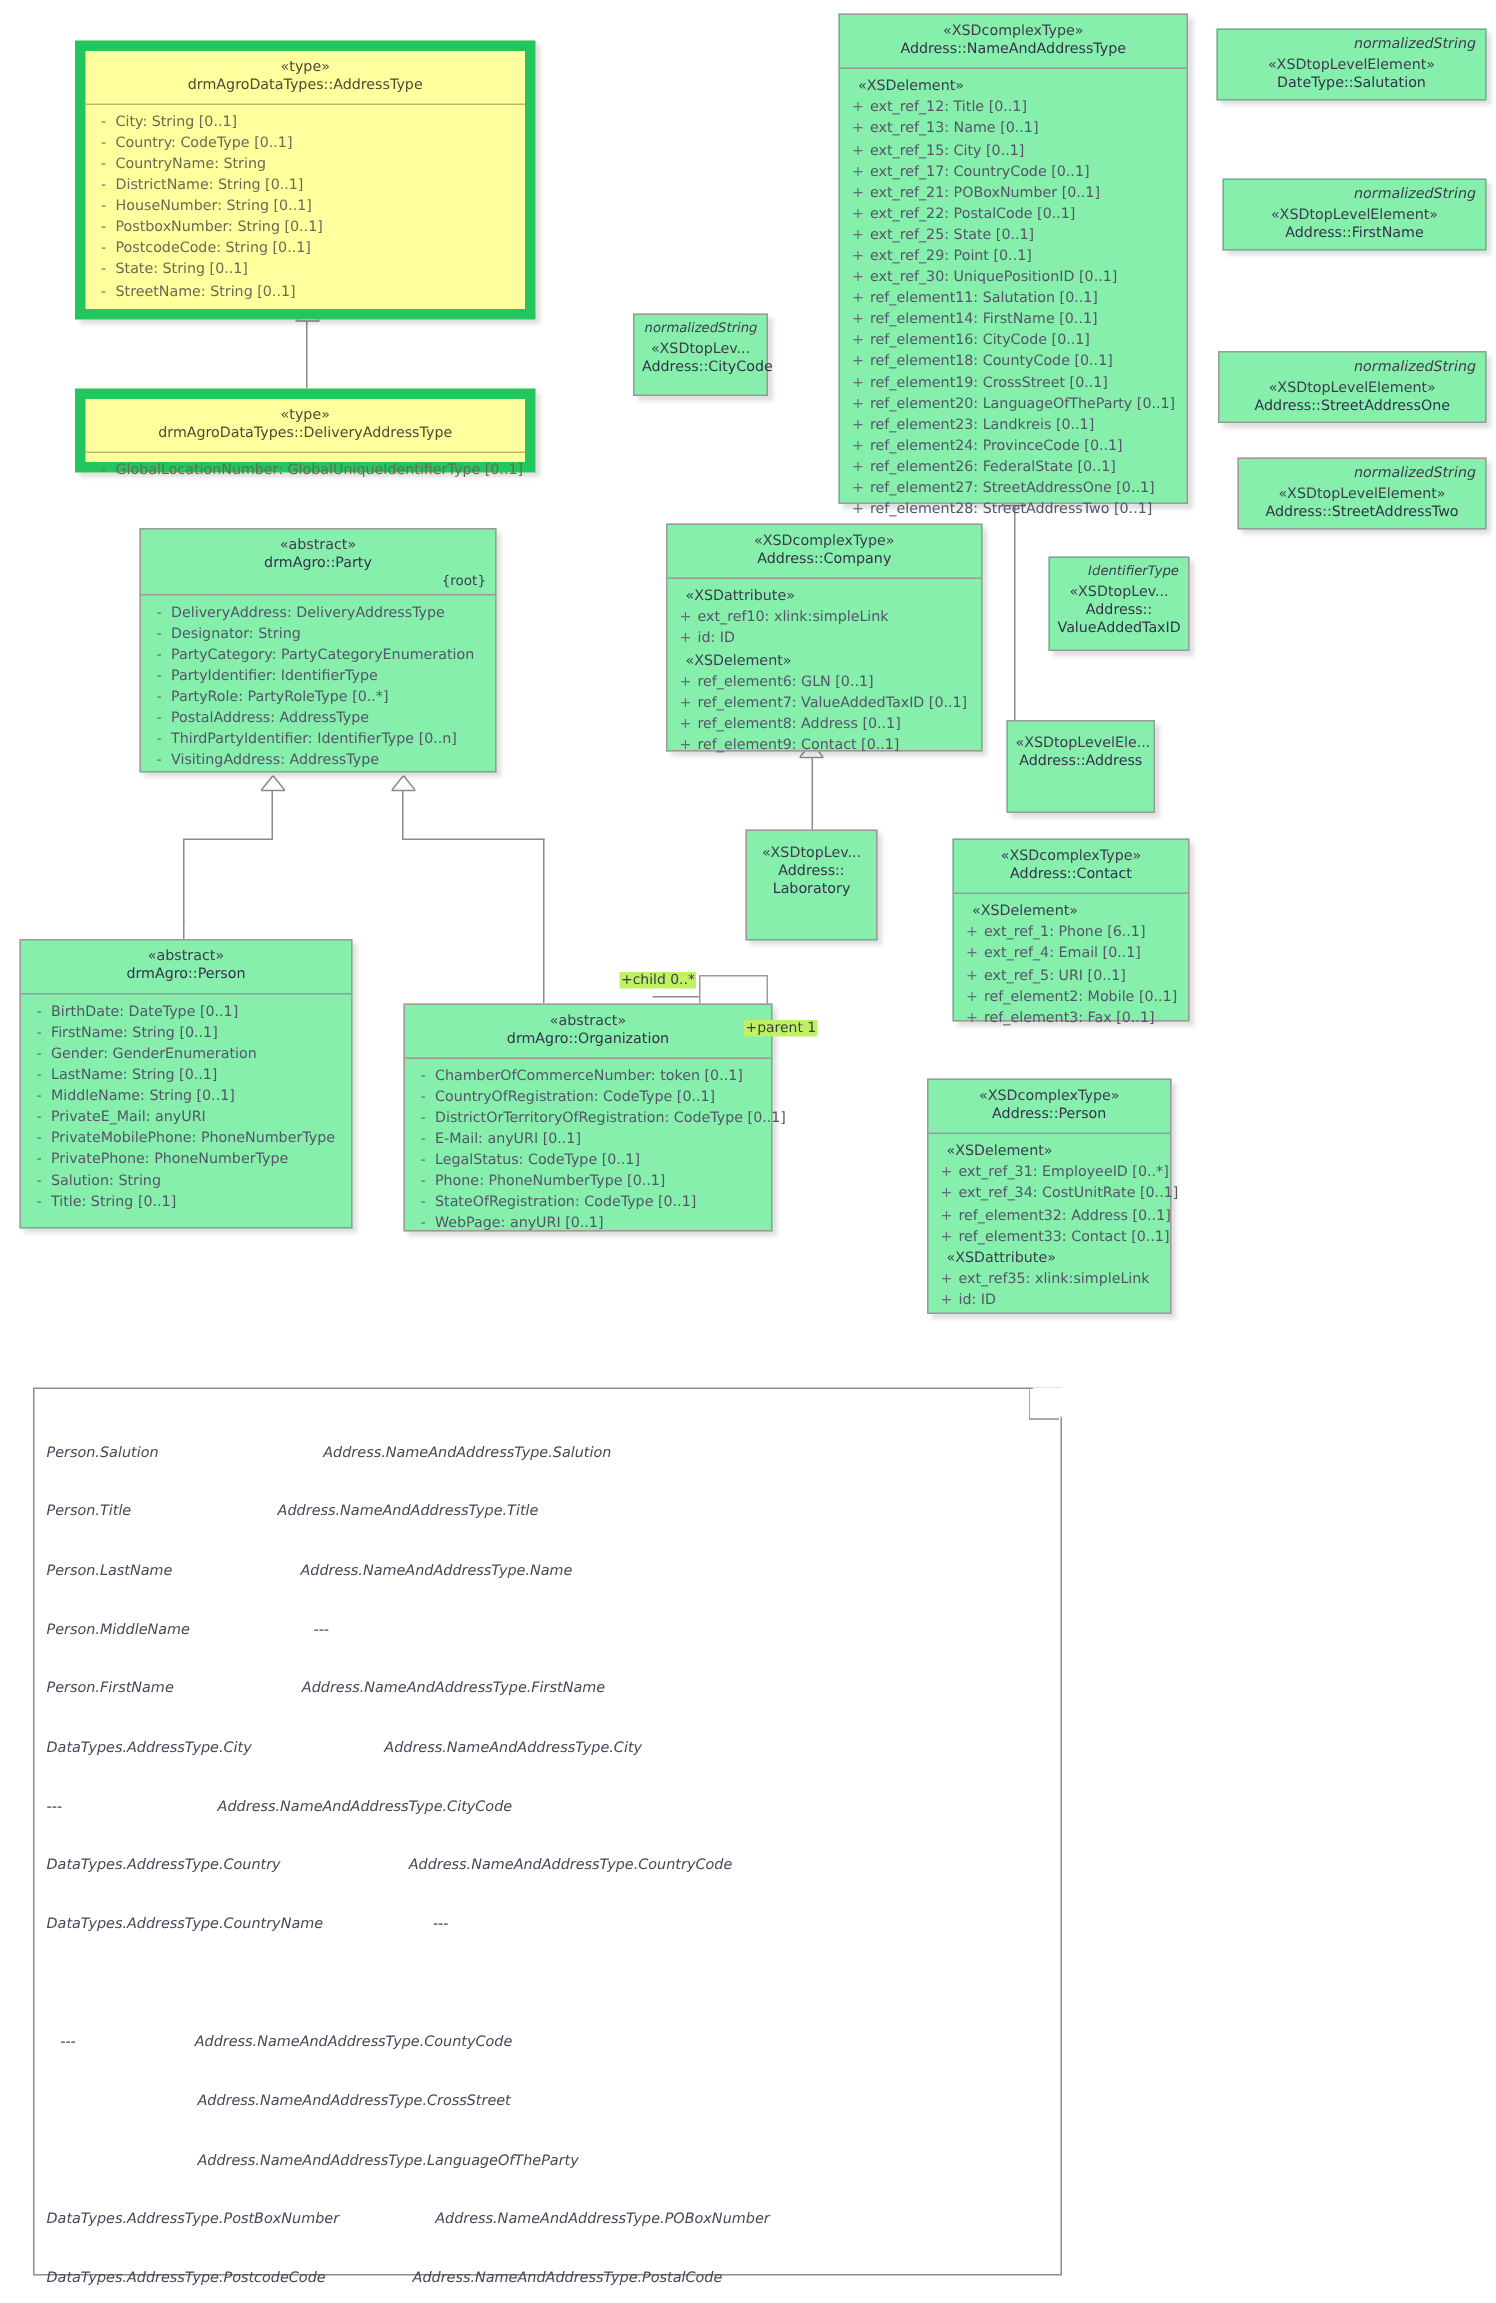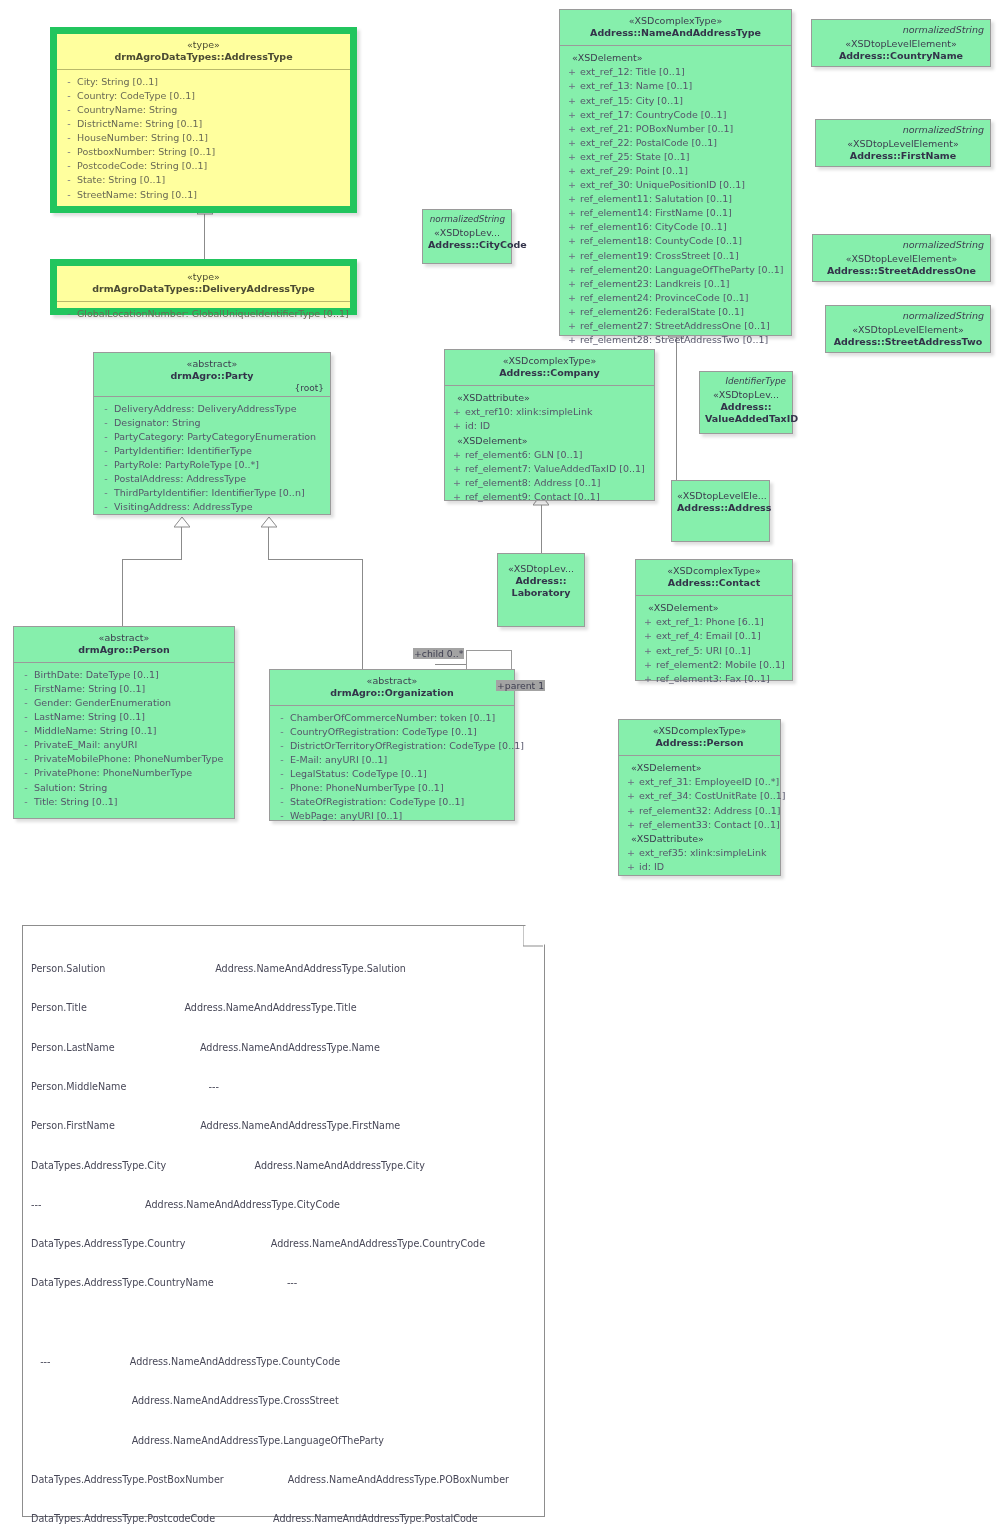--- a/index.html
+++ b/index.html
@@ -22,21 +22,21 @@
   }
   .uml .hdr{
     padding:5px 6px 6px 6px;
     text-align:center;
     line-height:1.25;
     border-bottom:1px solid #9a9a9a;
     position:relative;
   }
   .uml .hdr.noline{border-bottom:none;}
   .stereo{display:block;font-size:9.5px;color:#3d3d4f;}
-  .cname{display:block;font-weight:bold;font-size:9.5px;color:#33334a;}
+  .cname{display:block;font-weight:normal;font-size:9.5px;color:#33334a;}
   .tag-right{
     display:block;text-align:right;font-style:italic;font-size:9.5px;
     color:#3d3d4f;margin:0 1px 2px 0;
   }
   .root-tag{
     position:absolute;right:6px;bottom:2px;font-size:9px;color:#3d3d4f;
   }
   .uml .body{padding:5px 4px 6px 4px;}
   .feat{
     display:block;white-space:nowrap;line-height:14.1px;
@@ -77,21 +77,21 @@
     line-height:13.1px;
     color:#474757;
     white-space:pre;
   }
   .note-row{display:block;height:13.1px;white-space:pre;}
 
   
   .ln{position:absolute;background:#8b8b8b;z-index:1;}
   .ln.v{width:1px;}
   .assoc-label{
-    position:absolute;font-size:9.3px;color:#3d3d4f;background:#a3a3a3;
+    position:absolute;font-size:9.3px;color:#3d3d4f;background:#bef264;
     padding:0 1px;z-index:6;white-space:nowrap;
   }
   .assoc-box{
     position:absolute;box-sizing:border-box;border:1px solid #9a9a9a;
     background:#fff;z-index:5;
   }
   .arrowhead{position:absolute;z-index:3;}
 </style>
 </head>
 <body>
@@ -293,21 +293,21 @@
       <span class="grp">«XSDattribute»</span>
       <span class="feat"><span class="vis">+</span><span>ext_ref35: xlink:simpleLink</span></span>
       <span class="feat"><span class="vis">+</span><span>id: ID</span></span>
     </div>
   </div>
 
   <div class="uml small" style="left:811px;top:19px;width:180px;height:48px;">
     <div class="hdr noline">
       <span class="tag-right">normalizedString</span>
       <span class="stereo">«XSDtopLevelElement»</span>
-      <span class="cname">Address::CountryName</span>
+      <span class="cname">DateType::Salutation</span>
     </div>
   </div>
 
   <div class="uml small" style="left:815px;top:119px;width:176px;height:48px;">
     <div class="hdr noline">
       <span class="tag-right">normalizedString</span>
       <span class="stereo">«XSDtopLevelElement»</span>
       <span class="cname">Address::FirstName</span>
     </div>
   </div>
@@ -353,21 +353,21 @@
   </div>
 
   <div class="uml small" style="left:497px;top:553px;width:88px;height:74px;">
     <div class="hdr noline" style="padding-top:9px;">
       <span class="stereo">«XSDtopLev...</span>
       <span class="cname">Address::</span>
       <span class="cname">Laboratory</span>
     </div>
   </div>
 
-  <div class="note" style="left:22px;top:925px;width:523px;height:592px;">
+  <div class="note" style="left:22px;top:925px;width:686px;height:592px;font-style:italic;">
     <div class="fold"></div>
     <svg style="position:absolute;top:0;right:0;" width="21" height="21" viewBox="0 0 21 21">
         <path d="M0,0 L0,20 L20,20" fill="none" stroke="#8d8d8d" stroke-width="1"></path>
       </svg>
     <div class="note-body">
       <span class="note-row">Person.Salution                                    Address.NameAndAddressType.Salution</span>
       <span class="note-row">Person.Title                                Address.NameAndAddressType.Title</span>
       <span class="note-row">Person.LastName                            Address.NameAndAddressType.Name</span>
       <span class="note-row">Person.MiddleName                           ---</span>
       <span class="note-row">Person.FirstName                            Address.NameAndAddressType.FirstName</span>

